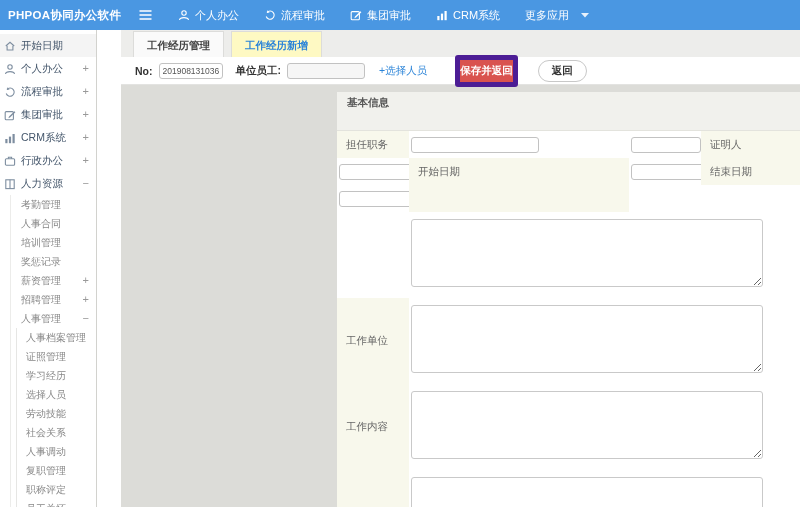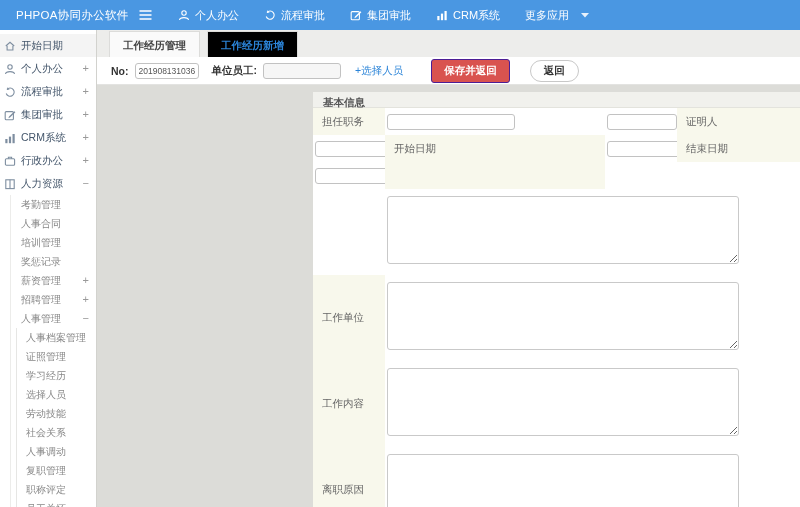--- a/index.html
+++ b/index.html
@@ -1,65 +1,65 @@
 <!DOCTYPE html>
 <html><head>
 <meta charset="utf-8">
 <style>
   * { margin:0; padding:0; box-sizing:border-box; }
   html,body { width:800px; height:507px; overflow:hidden;
     font-family:"Liberation Sans","DejaVu Sans",sans-serif; background:#fff; }
 
   
   .topbar { height:30px; background:#4a97e2; display:flex; align-items:center; color:#fff; }
-  .logo { font-size:11.5px; font-weight:normal; padding-left:16px; width:132px; letter-spacing:.3px; }
+  .logo { font-size:11.5px; font-weight:bold; padding-left:8px; width:132px; letter-spacing:.3px; }
   .hamburger { width:15px; height:12px; color:#fff; margin-left:6px; cursor:pointer; }
   .nav-item { display:flex; align-items:center; margin-left:25px; font-size:11px; cursor:pointer; }
   .nav-item .nicon { width:12px; height:12px; margin-right:5px; }
   .caret { width:8px; height:6px; margin-left:12px; color:#e8f1fb; }
 
   
   .wrap { display:flex; height:477px; }
 
   
   .sidebar { width:97px; background:#fff; border-right:1px solid #d2d2ce; padding-top:4px; overflow:hidden; flex:none; }
   .s1 { height:23px; display:flex; align-items:center; padding:0 7px 0 4px; color:#44566b; font-size:10.5px; cursor:pointer; }
   .s1.active { background:#f4f4f4; }
   .s1 .sicon { width:12px; height:12px; margin-right:5px; color:#7e8ea0; flex:none; }
   .expand { margin-left:auto; color:#999; font-size:11px; line-height:1; }
   .s2-list { margin-left:10px; border-left:1px solid #ececea; }
   .s2 { height:19px; display:flex; align-items:center; padding:0 7px 0 10px; font-size:10px; color:#888; cursor:pointer; }
   .s3-list { margin-left:5px; border-left:1px solid #e6e6e4; }
   .s3 { height:19px; line-height:19px; padding-left:9px; font-size:10px; color:#888; cursor:pointer; white-space:nowrap; }
 
   
-  .main { flex:1; display:flex; flex-direction:column; background:#dcdcd8; min-width:0; }
+  .main { flex:1; display:flex; flex-direction:column; background:#dcdcd8; min-width:0;margin-left:24px; }
   .tabbar { height:27px; background:#ededeb; display:flex; align-items:flex-end; padding-left:12px; flex:none; }
   .tab { height:26px; line-height:26px; padding:0 13px; background:#fafafa; border:1px solid #dcdcda;
          border-bottom:none; font-size:10.5px; font-weight:bold; color:#444; margin-right:7px; cursor:pointer; }
-  .tab.active { background:#000000; color:#2b84d8; }
+  .tab.active { background:#fef9c3; color:#2b84d8; }
 
   .toolbar { height:28px; background:#fff; border-bottom:1px solid #e3e3e1; display:flex; align-items:center;
              padding-left:14px; font-size:10.5px; color:#333; flex:none; }
   .tl-label { font-weight:bold; margin-right:6px;text-align:right; }
   .ipt { height:16px; border:1px solid #c2c2c2; border-radius:3px; font-size:8.5px; color:#555;
          padding:0 3px; outline:none; font-family:"Liberation Sans","DejaVu Sans",sans-serif; }
   .no-input { width:64px; }
   .emp-label { margin-left:13px; }
   .emp-input { width:78px; background:#f6f6f6; }
   .select-link { color:#2b84d8; margin-left:14px; text-decoration:none; font-size:10.5px; }
-  .save-btn { margin-left:28px; background:#d9534f; color:#fff; border:1px solid #4c1d95; border-radius:3px;
-              font-size:10.5px; font-weight:bold; padding:4px 12px; cursor:pointer; }
+  .save-btn { margin-left:28px; background:#d9534f; color:#fff; border:5px solid #4c1d95; border-radius:3px;
+              font-size:10.5px; font-weight:bold; padding:4px 0; cursor:pointer; }
   .back-btn { margin-left:20px; background:#fff; color:#333; border:1px solid #c8c8c8; border-radius:11px;
               font-size:10.5px; font-weight:bold; padding:3px 13px; cursor:pointer; }
 
   
   .content { flex:1; position:relative; overflow:hidden; }
   .form-panel { position:absolute; left:216px; top:7px; right:0; bottom:-60px; background:#fff; }
-  .panel-header { height:16px; line-height:21px; background:#f1f1ed; border-bottom:1px solid #e3e3dd;
+  .panel-header { height:39px; line-height:21px; background:#f1f1ed; border-bottom:1px solid #e3e3dd;
                   font-size:10.5px; font-weight:bold; color:#555; padding-left:10px; }
   .form-grid { display:grid; grid-template-columns:72px 220px 72px 1fr; grid-auto-rows:min-content; }
   .lbl { background:#f8f8ec; display:flex; align-items:center; padding-left:9px;
          font-size:10.5px; color:#666; }
   .fld { display:flex; align-items:center; overflow:hidden; }
   .h27 { height:27px; }
   .w128 { width:128px; margin-left:2px; }
   .w96 { width:96px; margin-left:2px; }
   .ipt-full { width:calc(100% + 3px); margin-left:2px; }
   .ta-row { grid-column:2 / 5; padding:7px 0 7px 2px; }

